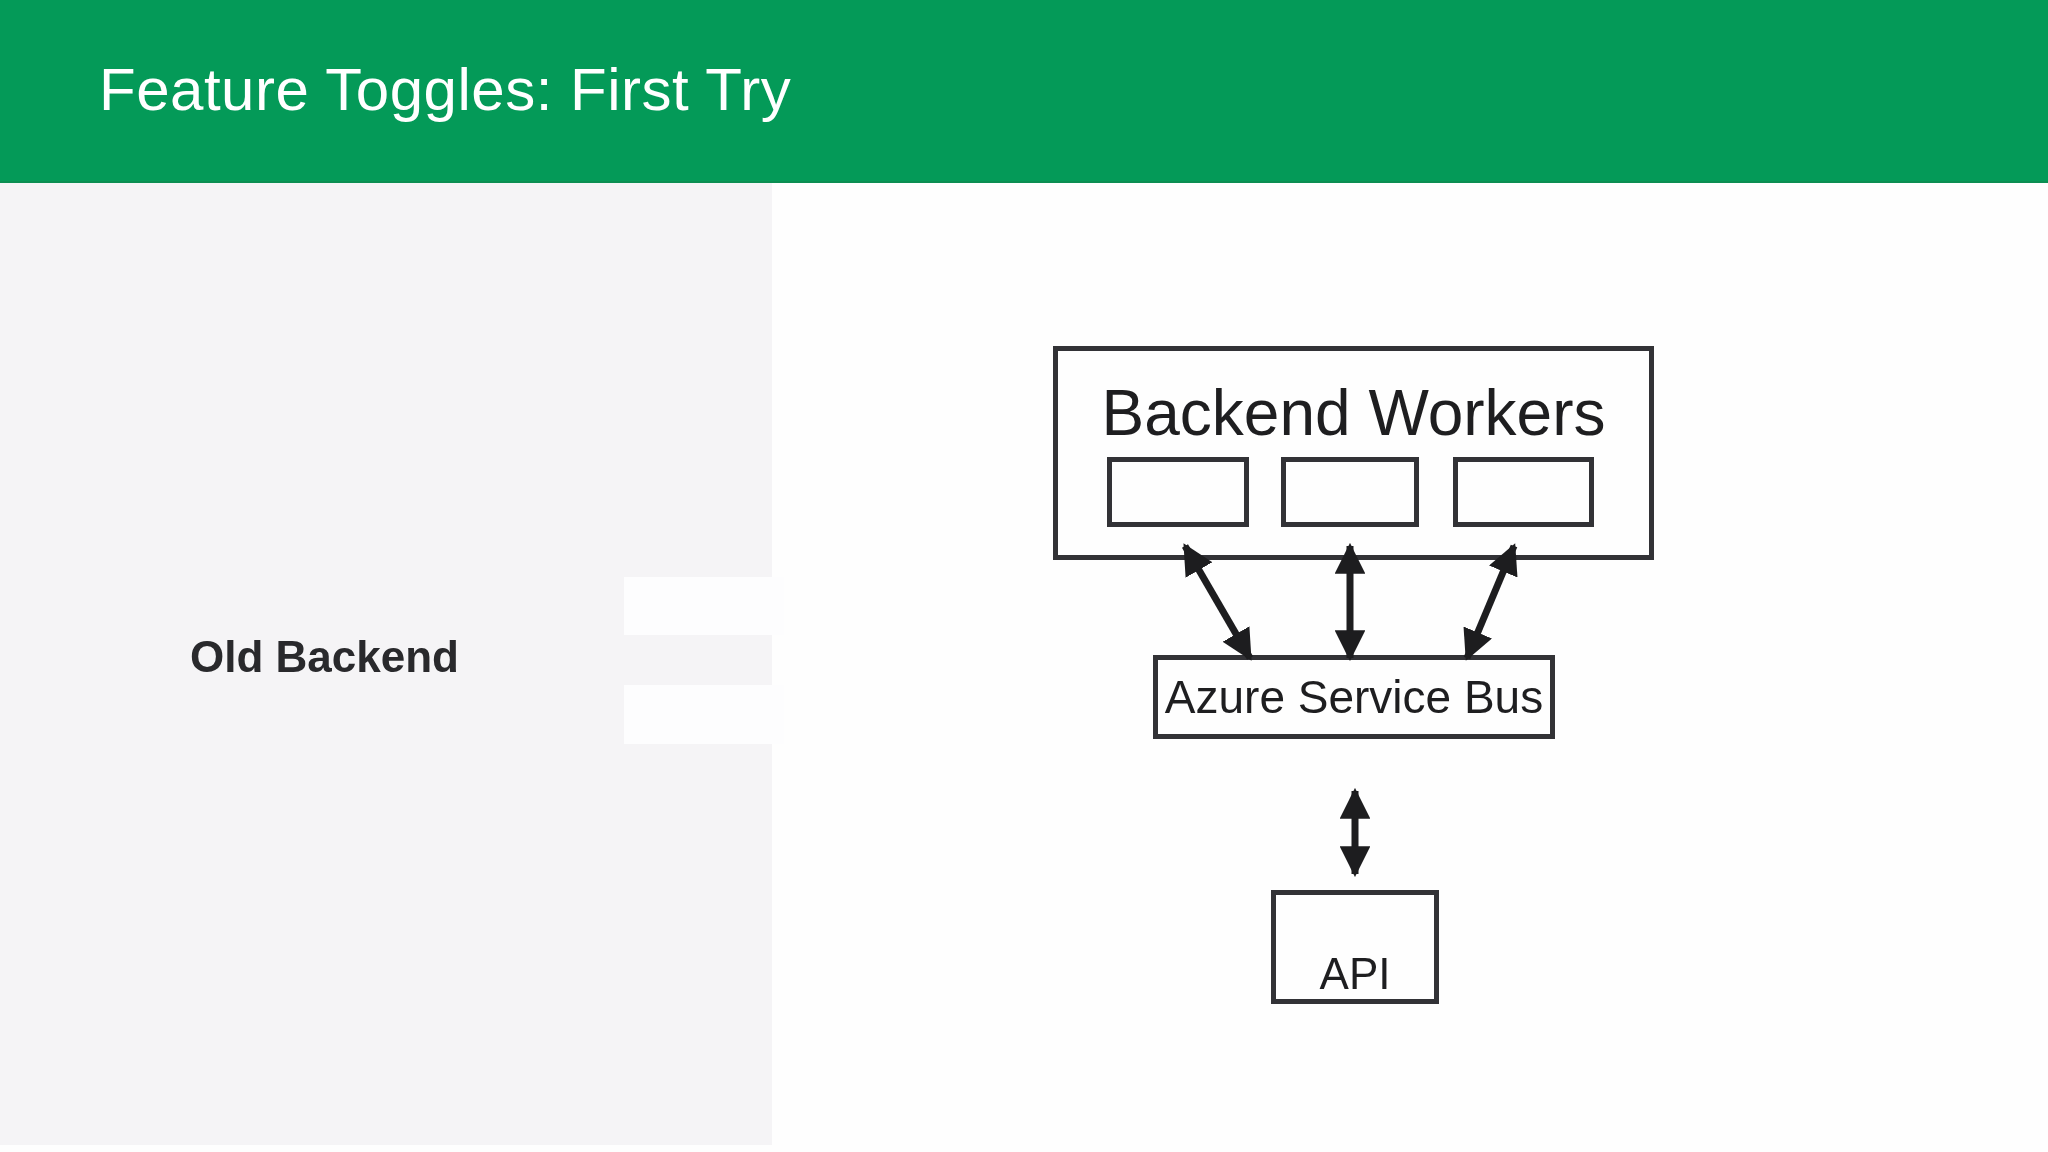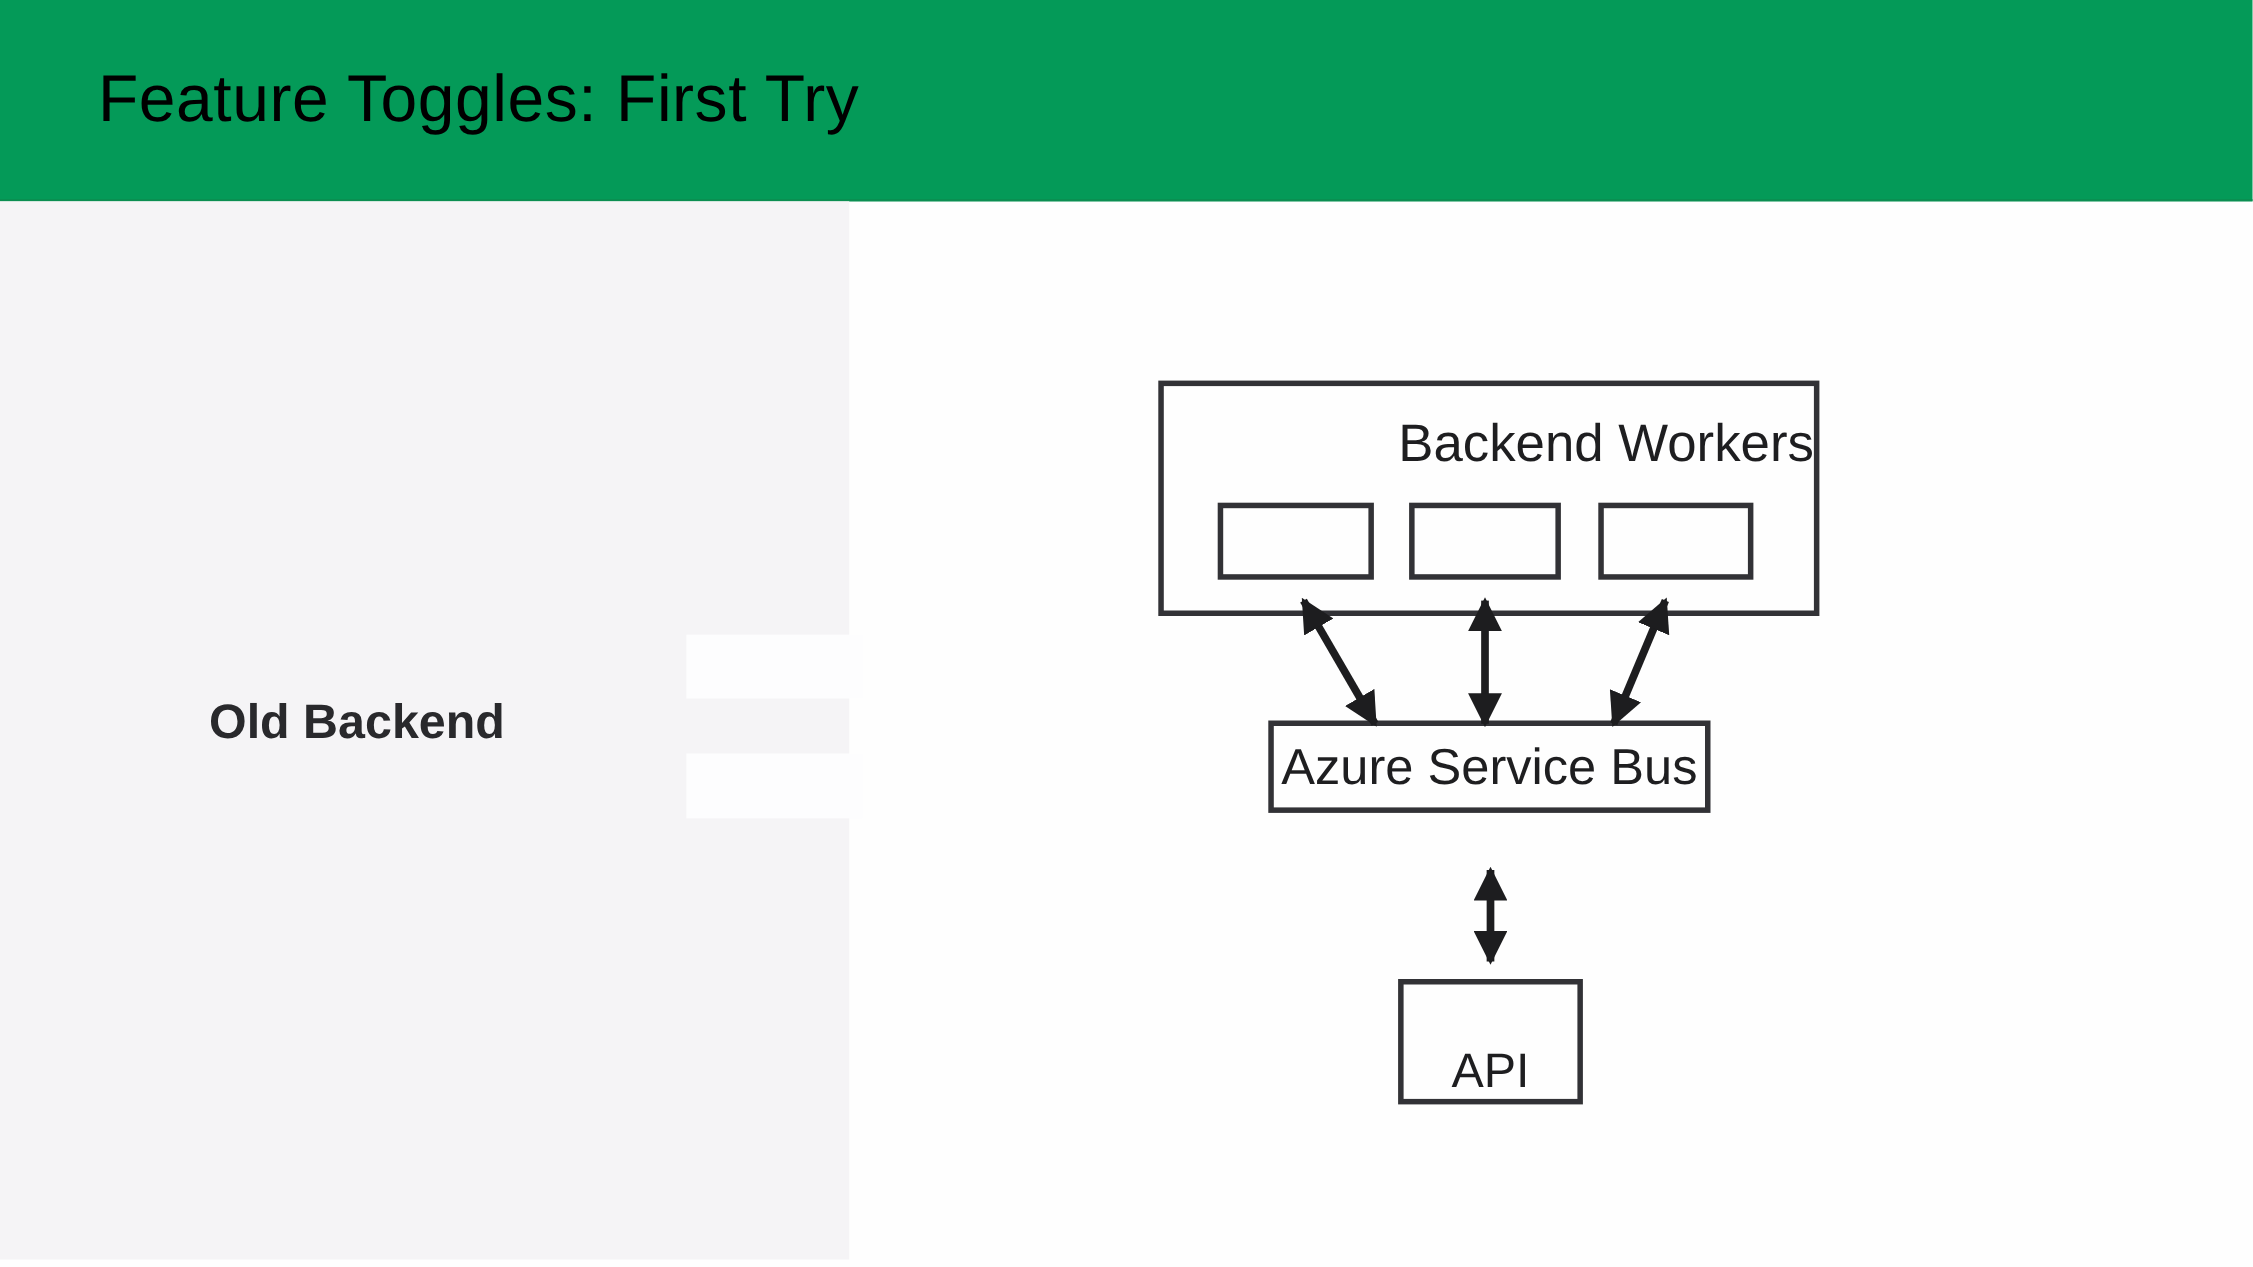--- a/index.html
+++ b/index.html
@@ -16,26 +16,26 @@
   
   .header {
     position: absolute;
     left: 0; top: 0;
     width: 2048px; height: 183px;
     background: #049a58;
     border-bottom: 2px solid #0b8e52;
   }
   .header-title {
     position: absolute;
-    left: 89px;
+    left: 99px;
     top: 55px;
     font-size: 60px;
     font-weight: 400;
     letter-spacing: 0.5px;
-    color: #000000;
+    color: #ffffff;
     white-space: nowrap;
   }
 
   
   .left-panel {
     position: absolute;
     left: 0; top: 183px;
     width: 772px; height: 969px;
     background: #f5f4f6;
   }
@@ -61,22 +61,22 @@
   .dbox {
     position: absolute;
     border: 5px solid #323236;
     background: #fefefe;
   }
   .backend-workers-box { left: 1053px; top: 346px; width: 601px; height: 214px; }
   .backend-workers-title {
     position: absolute;
     left: 0; right: 0;
     top: 25px;
-    text-align: right;
-    font-size: 48px;
+    text-align: center;
+    font-size: 64px;
     color: #1e1e20;
     white-space: nowrap;
   }
   .worker-box { background: #fefefe; }
   .worker-box-1 { left: 1107px; top: 457px; width: 142px; height: 70px; }
   .worker-box-2 { left: 1281px; top: 457px; width: 138px; height: 70px; }
   .worker-box-3 { left: 1453px; top: 457px; width: 141px; height: 70px; }
 
   .service-bus-box {
     left: 1153px; top: 655px; width: 402px; height: 84px;

